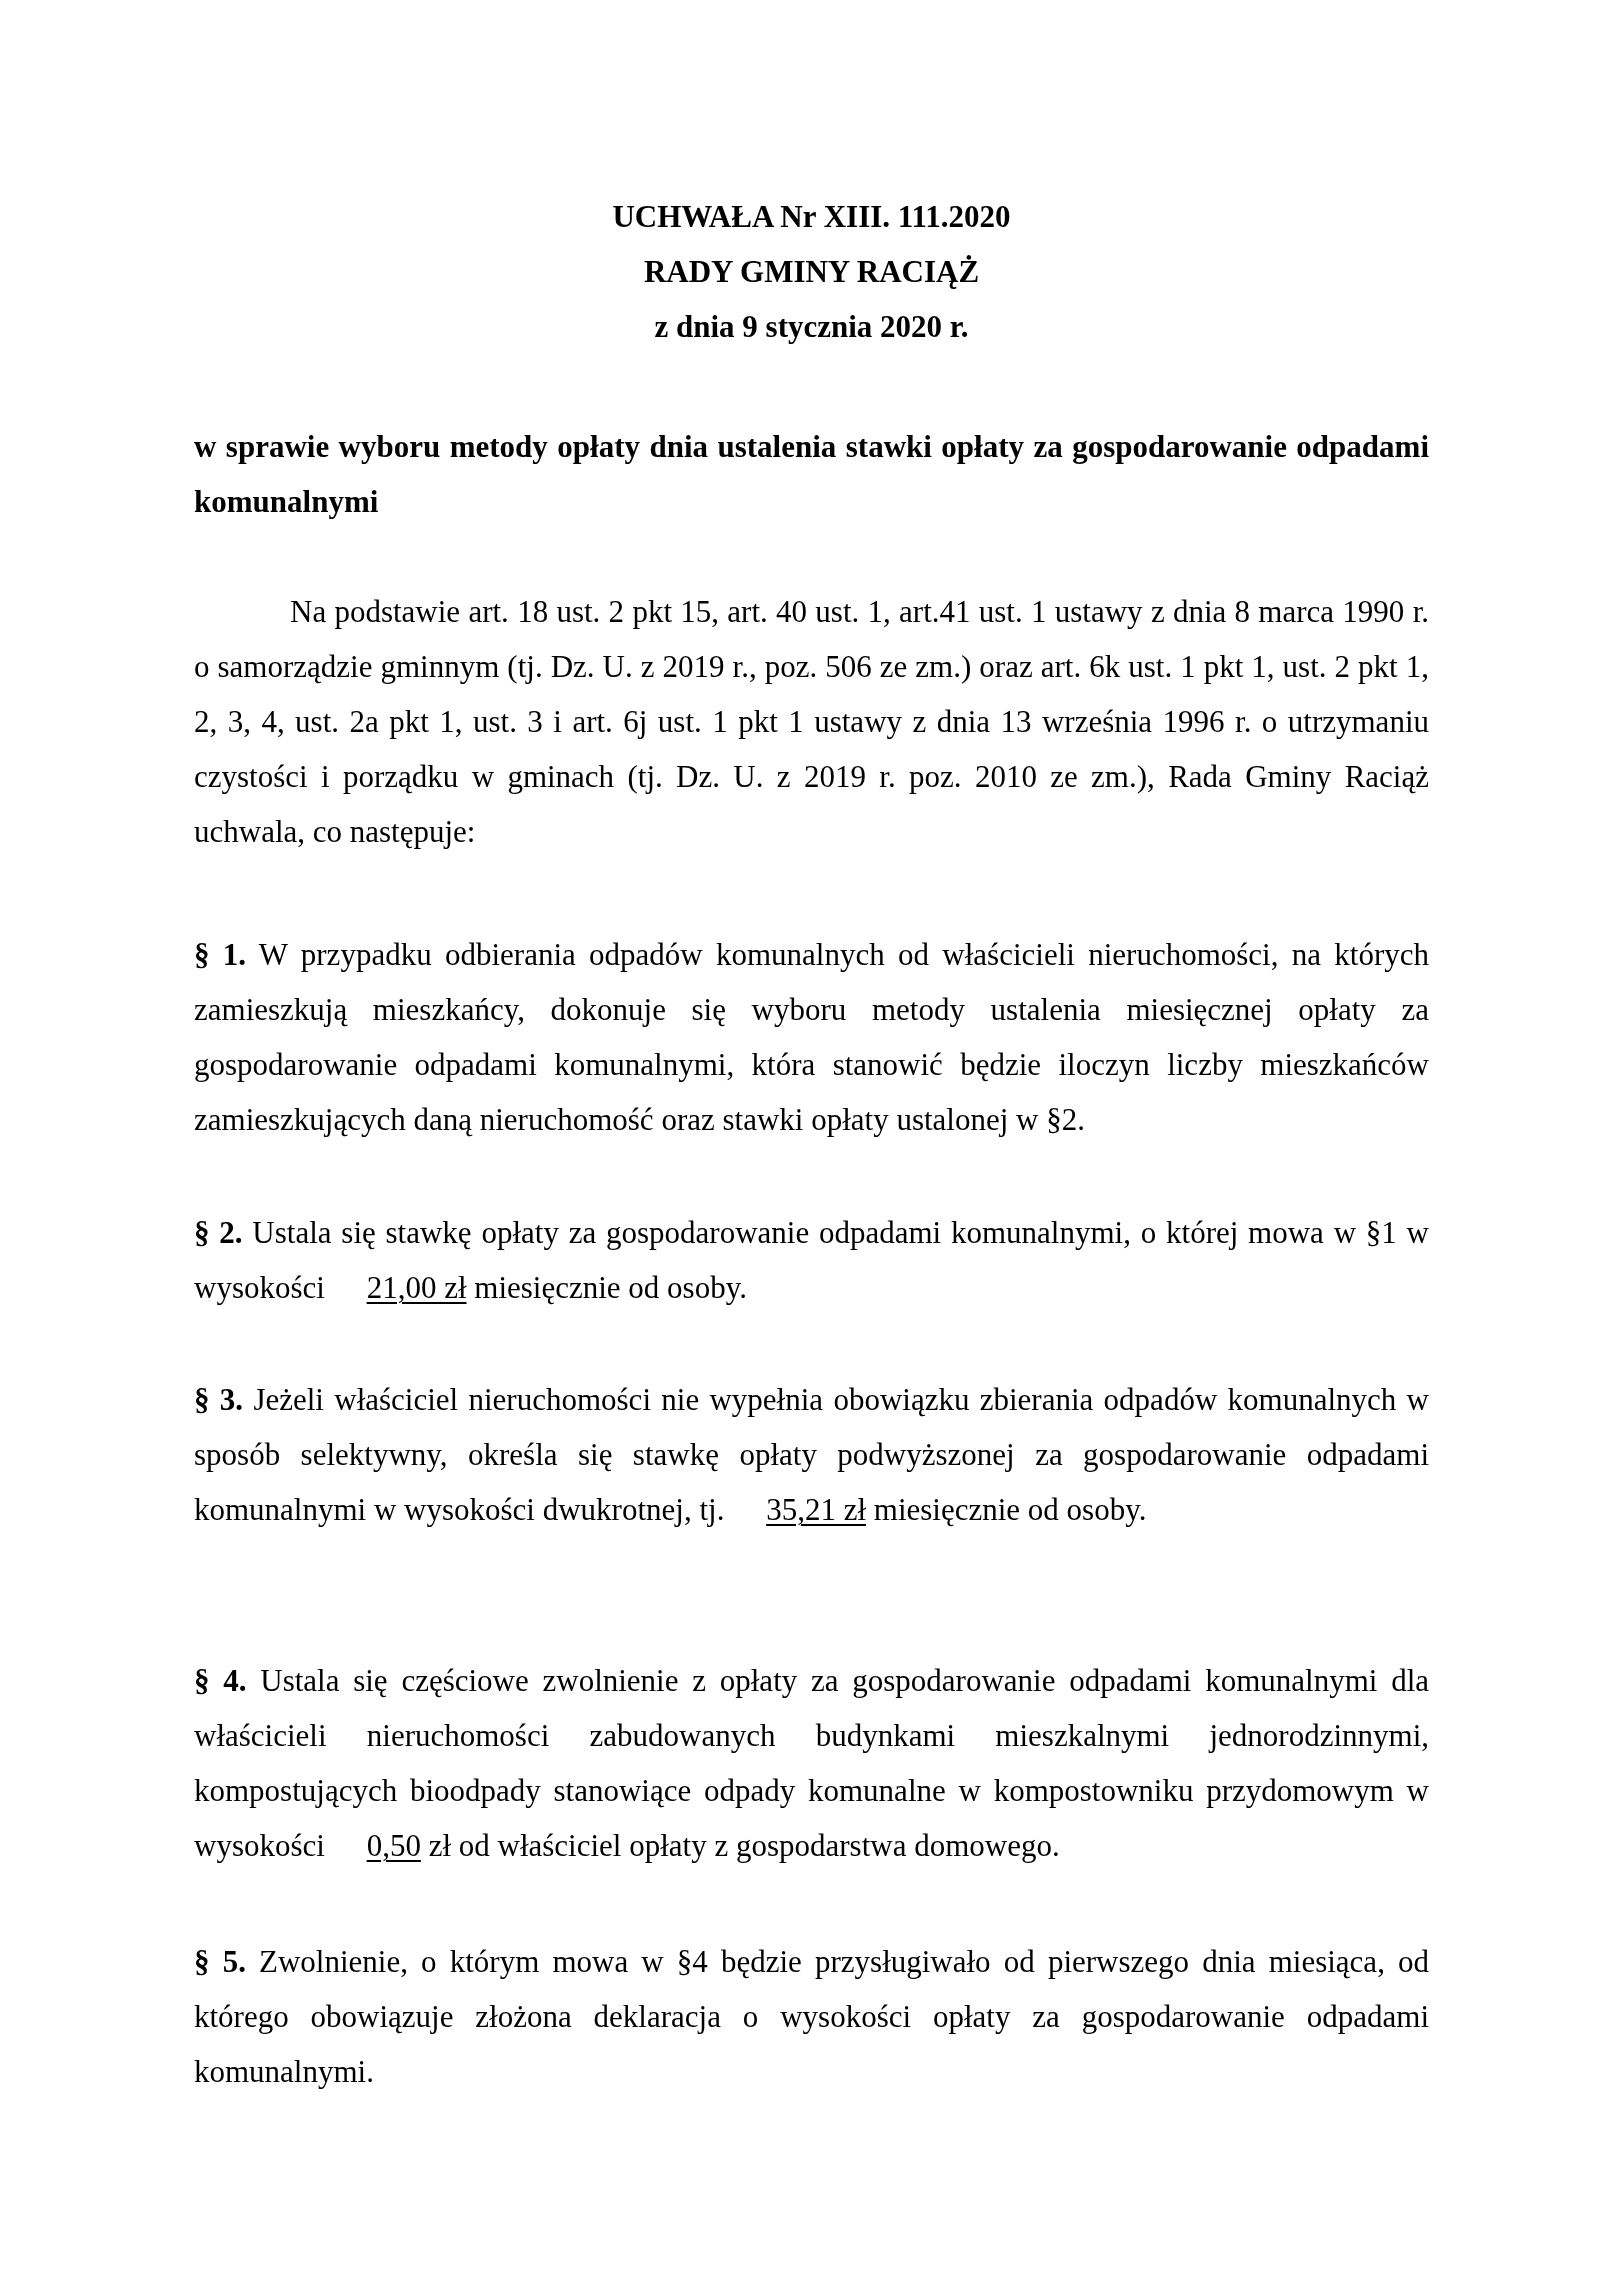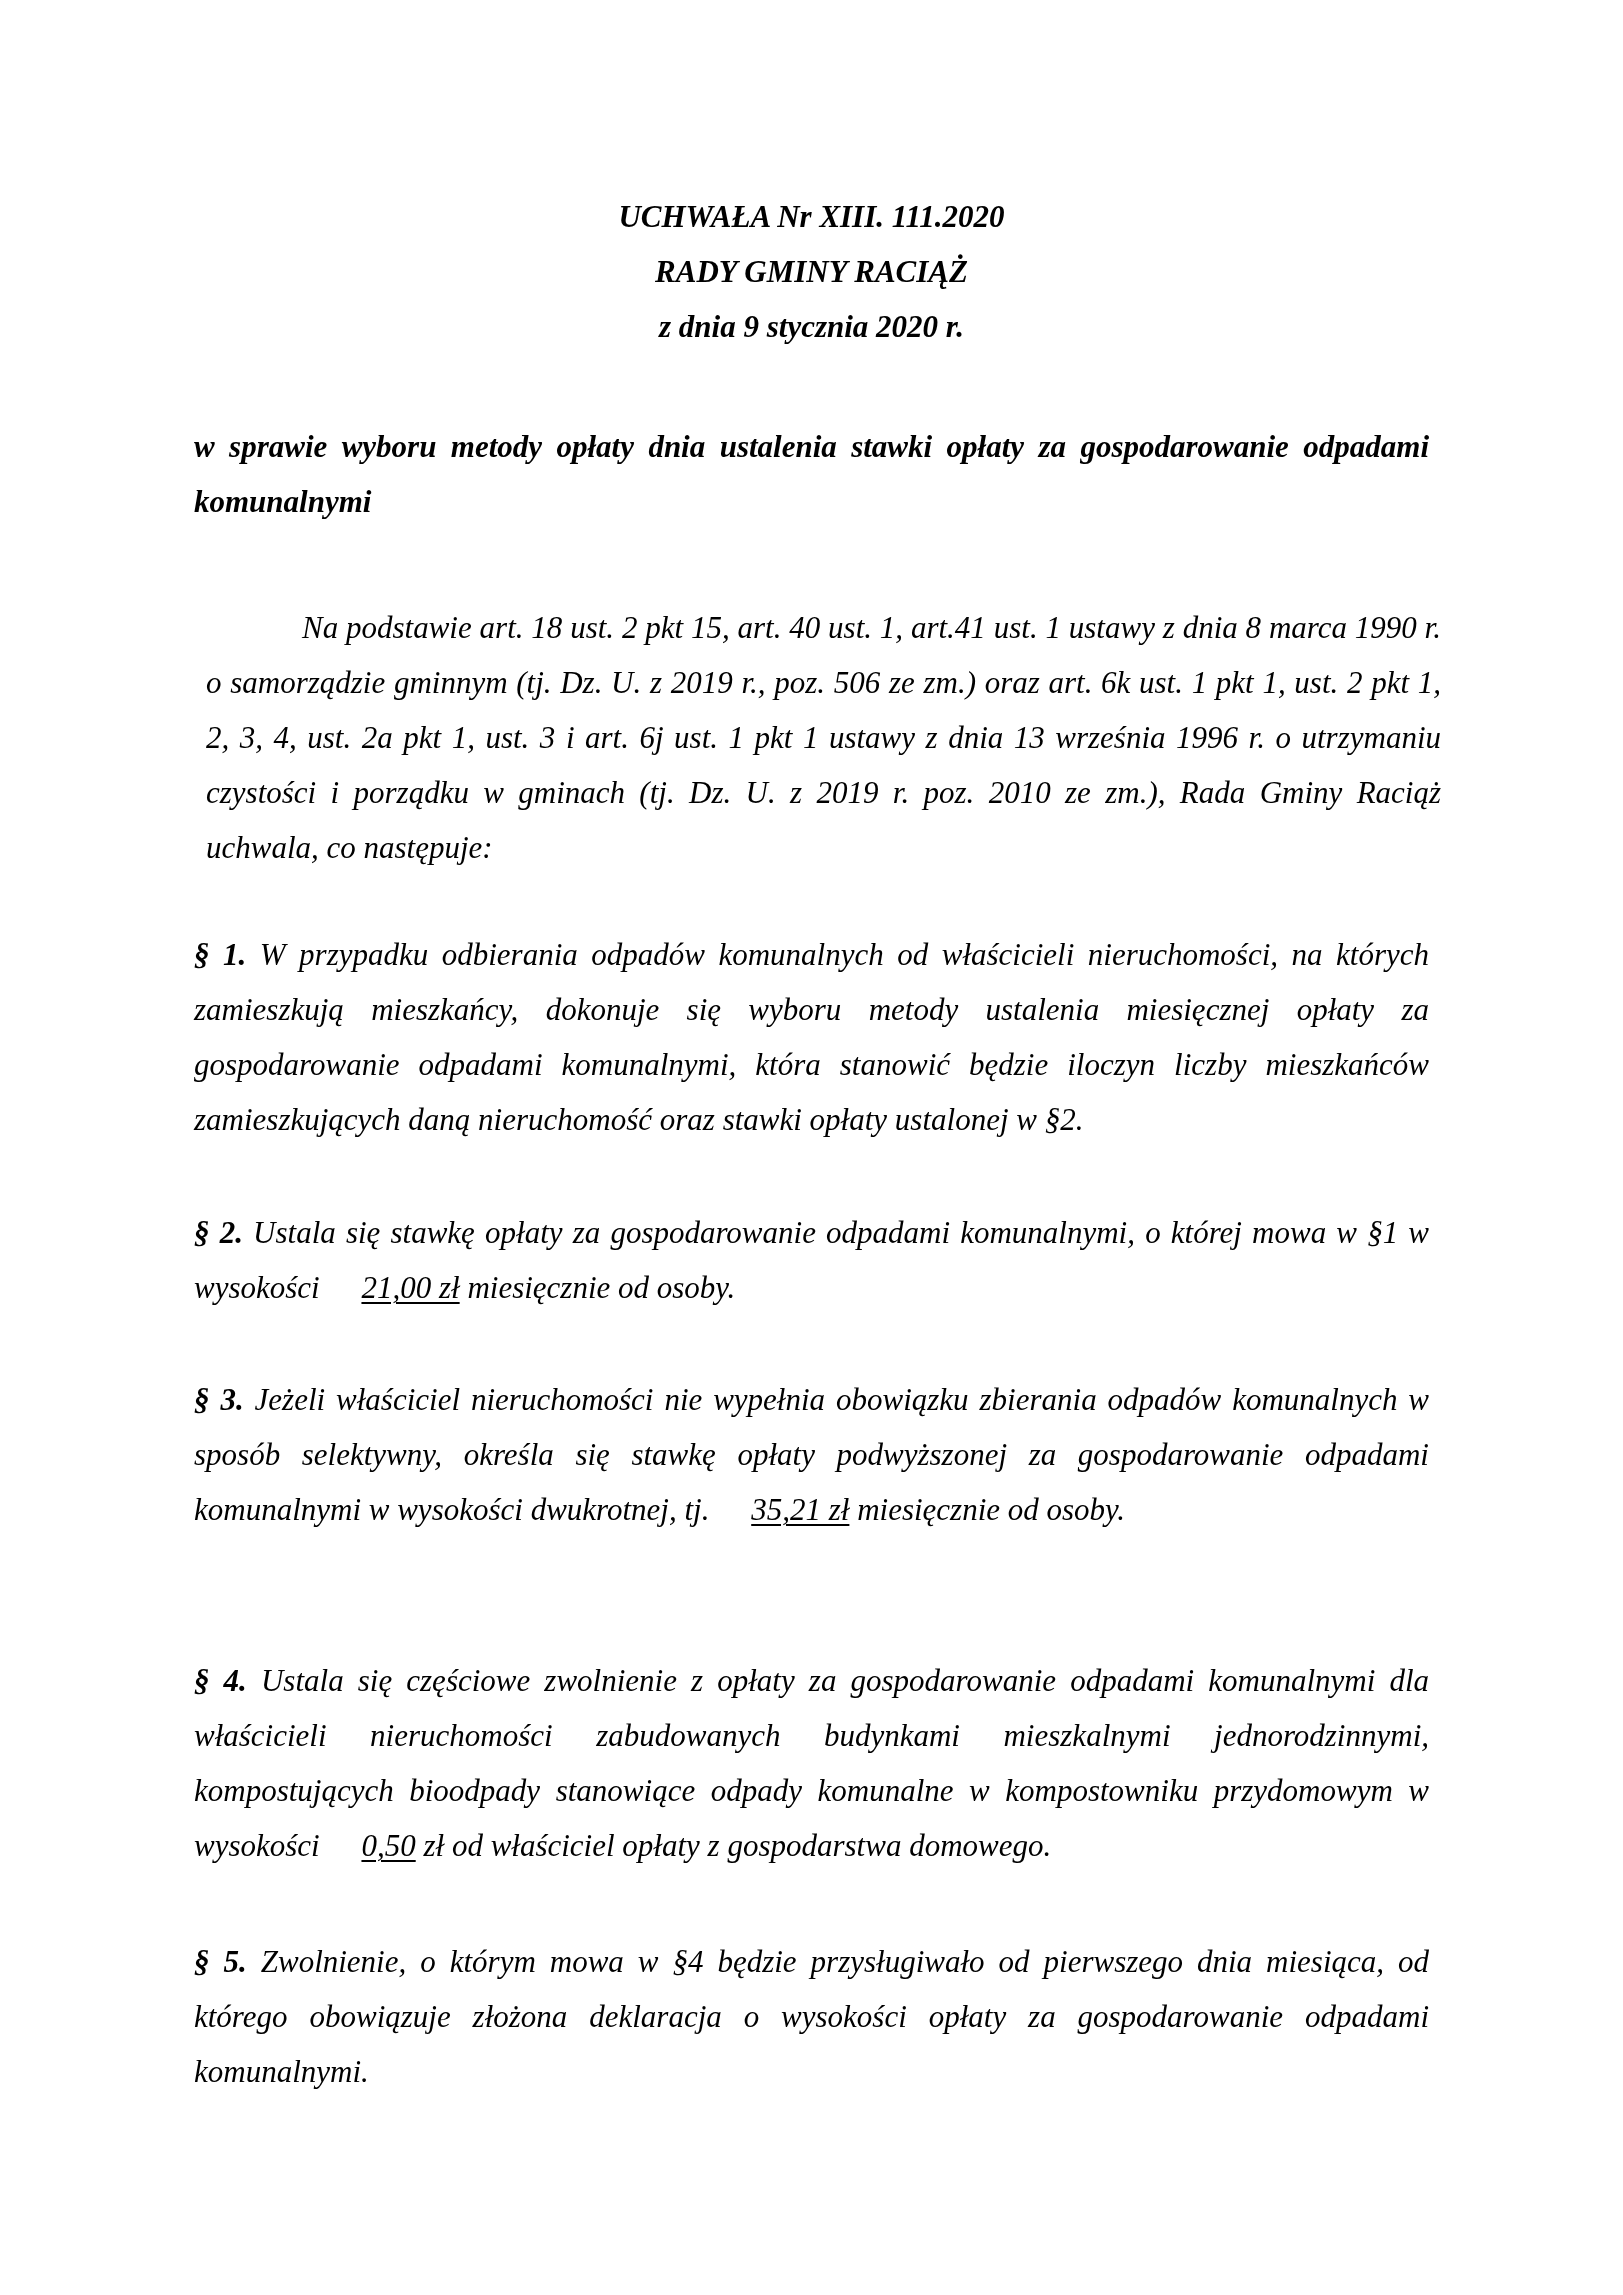--- a/index.html
+++ b/index.html
@@ -16,21 +16,20 @@
       font-family: "Liberation Serif", "DejaVu Serif", serif;
       font-size: 31px;
       line-height: 55px;
     }
     .page {
       position: absolute;
       left: 0; top: 0;
       width: 1319px;
       height: 2295px;
       background: #ffffff;
-      font-style: italic;
     }
     .block {
       position: absolute;
       left: 194px;
       width: 1235px;
     }
     .title {
       position: absolute;
       left: 0;
       width: 1623px;
@@ -43,21 +42,21 @@
     .title div { margin: 0; }
     .subject {
       top: 419px;
       font-weight: bold;
       text-align: justify;
       text-align-last: left;
     }
     .para {
       text-align: justify;
     }
-    .preamble { top: 600px; text-indent: 96px; margin-left: 12px; }
+    .preamble { top: 584px; text-indent: 96px; }
     .p1 { top: 927px; }
     .p2 { top: 1205px; }
     .p3 { top: 1372px; }
     .p4 { top: 1653px; }
     .p5 { top: 1934px; }
     .sec { font-weight: bold; }
     .u { text-decoration: underline; text-underline-offset: 3.9px; text-decoration-thickness: 2px; margin-left: 34px; }
   </style>
 </head>
 <body>

